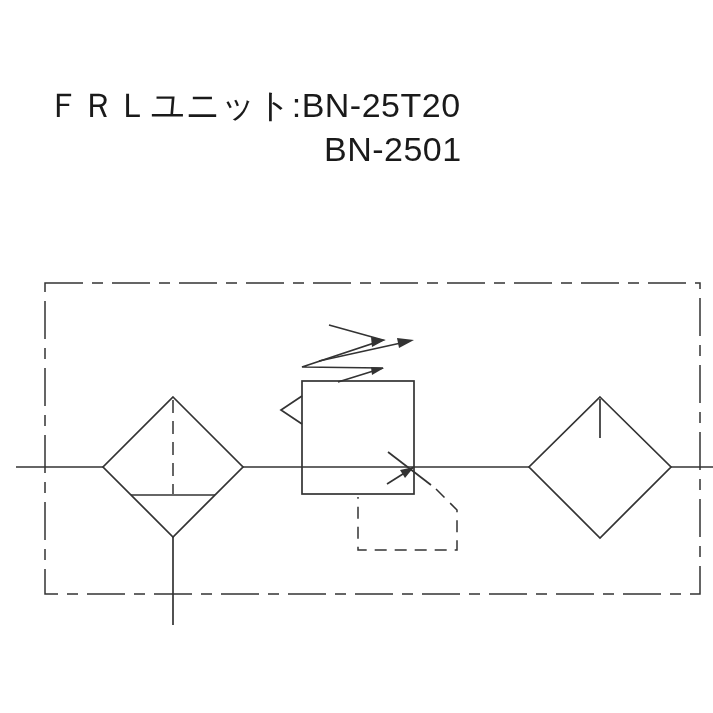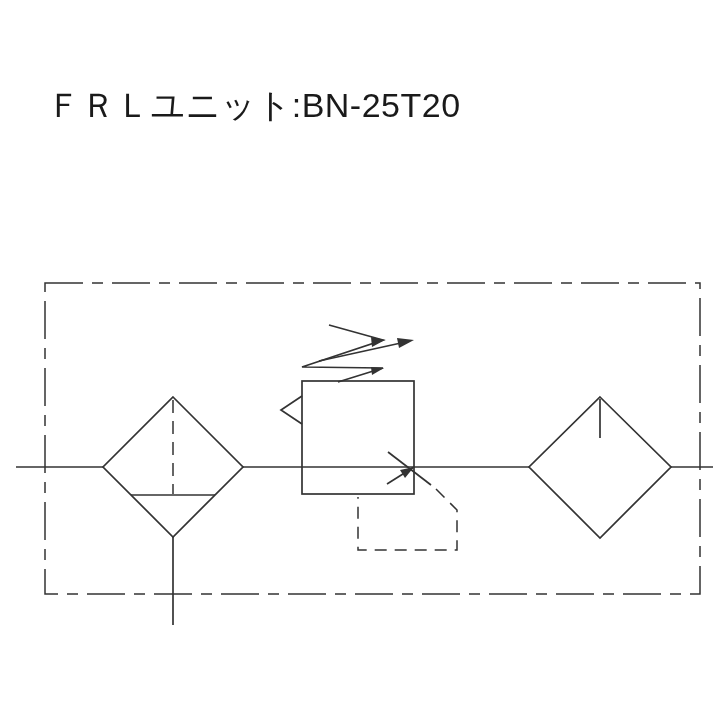--- a/index.html
+++ b/index.html
@@ -41,20 +41,21 @@
   }
   .thin{stroke-width:1.5;}
   .filled{fill:var(--line-color);stroke:none;}
 </style>
 </head>
 <body>
 
 <div class="canvas">
 
   <div class="title-line t1">ＦＲＬユニット:BN-25T20</div>
+  <div class="title-line t2">BN-2501</div>
 
   <svg class="diagram" width="713" height="713" viewBox="0 0 713 713">
 
     <g>
       <rect class="stroke thin" x="29" y="283" width="655" height="311" stroke-dasharray="38 9 11 9"></rect>
     </g>
 
     <g>
       <path class="stroke" d="M0,467 H87"></path>
       <path class="stroke" d="M227,467 H513"></path>

